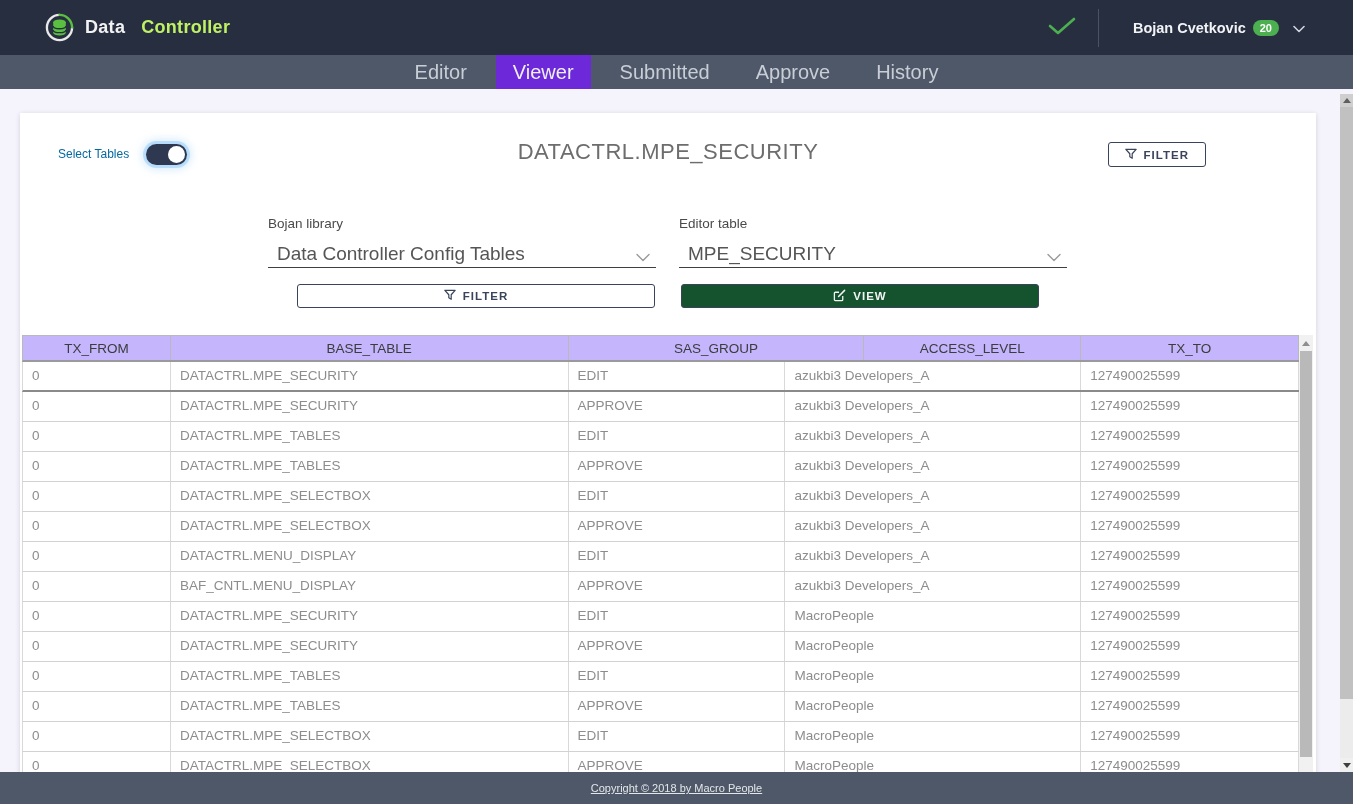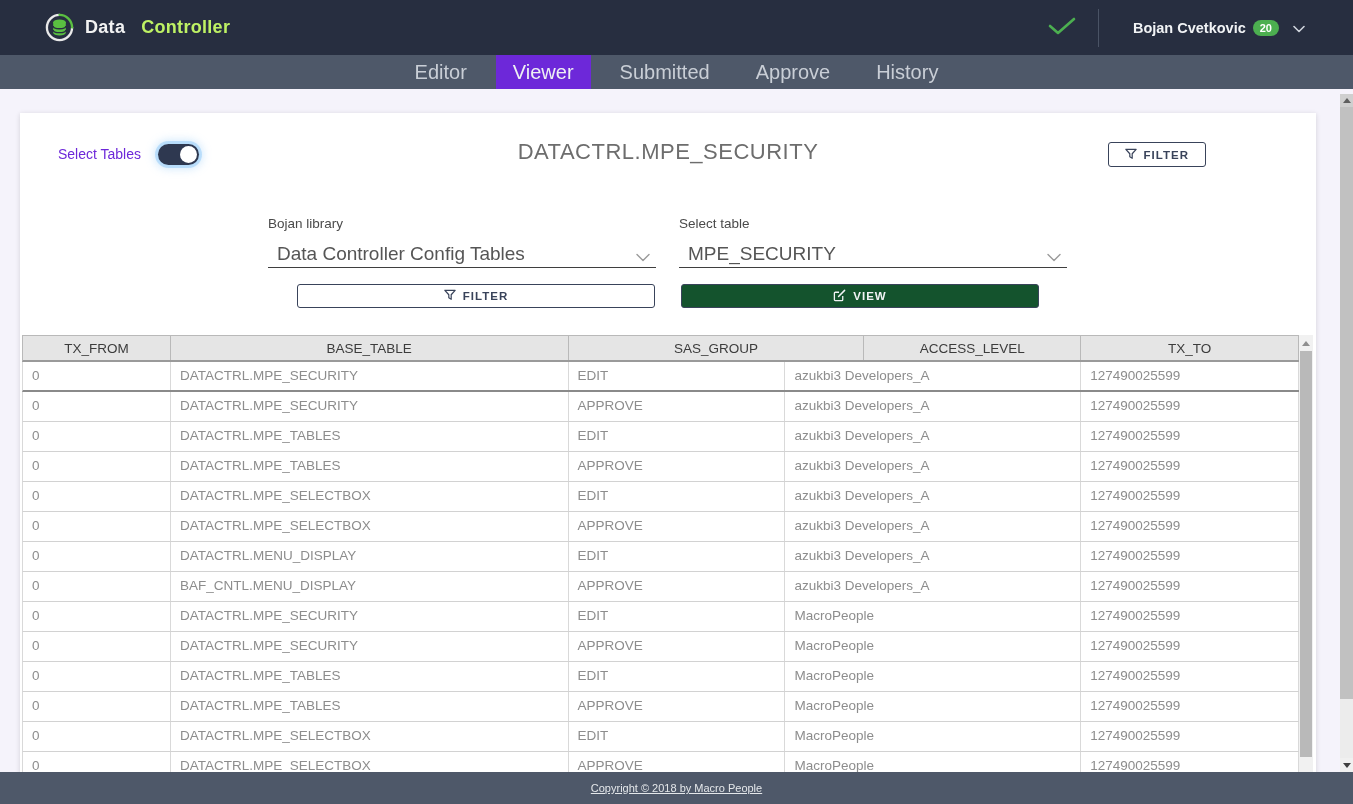--- a/index.html
+++ b/index.html
@@ -31,21 +31,21 @@
   .nav-tab.active { background:#6d28d9; color:#eef0f3; }
 
   
   .main { position:absolute; top:89px; left:0; right:0; bottom:0; background:#f5f3fb; }
   .card { position:absolute; left:20px; top:24px; width:1296px; bottom:0;
     background:#ffffff; box-shadow:0 1px 5px rgba(0,0,0,.14); }
 
   
   .select-tables-row { position:absolute; left:38px; top:28px; height:26px;
     display:flex; align-items:center; }
-  .select-tables-label { font-size:14px; color:#6d28d9; margin-right:17px; }
+  .select-tables-label { font-size:12px; color:#0369a1; margin-right:17px; }
   .toggle { position:relative; width:41px; height:21px; border-radius:11px;
     background:#2e3850; cursor:pointer;
     box-shadow:0 0 0 3px rgba(126,193,247,.40), 0 0 9px 4px rgba(126,193,247,.35); }
   .toggle-knob { position:absolute; right:2px; top:2px; width:17px; height:17px;
     border-radius:50%; background:#ffffff; }
   .page-title { position:absolute; left:0; right:0; top:26px; text-align:center;
     font-size:22px; color:#6d6d6d; letter-spacing:.5px; }
   .btn-outline { display:flex; align-items:center; justify-content:center; gap:7px;
     border:1px solid #39435a; border-radius:3px; background:#fff; color:#39435a;
     font-size:11.5px; font-weight:bold; letter-spacing:1px; cursor:pointer; }
@@ -64,21 +64,21 @@
   
   .filter-main { position:absolute; left:277px; top:171px; width:358px; height:24px; }
   .btn-dark { position:absolute; left:661px; top:171px; width:358px; height:24px;
     display:flex; align-items:center; justify-content:center; gap:7px;
     background:#14532d; border:1px solid #39435a; border-radius:3px; color:#f2f3f5;
     font-size:11.5px; font-weight:bold; letter-spacing:1px; cursor:pointer; }
 
   
   .grid { position:absolute; left:2px; top:222px; width:1291px; bottom:0; }
   .grid-inner { position:absolute; left:0; top:0; right:14px; }
-  .thead { display:flex; height:27px; background:#e5e5e5;
+  .thead { display:flex; height:27px; background:#c4b5fd;
     border-top:1px solid #b9b9b9; border-left:1px solid #b9b9b9;
     border-bottom:2px solid #9a9a9a; }
   .th { font-size:13.5px; color:#3c3c3c; text-align:center; line-height:25px;
     border-right:1px solid #b9b9b9; overflow:hidden; white-space:nowrap; cursor:pointer; }
   .trow { display:flex; height:30px; background:#fff; border-left:1px solid #d9d9d9;
     border-bottom:1px solid #d2d2d2; cursor:pointer; }
   .trow.first { border-bottom:2px solid #8a8a8a; }
   .td { font-size:13.5px; color:#8d8d8d; line-height:28px; padding-left:9px;
     border-right:1px solid #d9d9d9; overflow:hidden; white-space:nowrap; }
   .col0 { width:148px; } .col1 { width:398px; } .col2 { width:217px; }
@@ -184,21 +184,21 @@
           <span class="select-value">Data Controller Config Tables</span>
           <span class="select-chevron">
             <svg width="14" height="9" viewBox="0 0 14 9">
               <polyline points="1,1.5 7,7.5 13,1.5" fill="none" stroke="#9a9a9a" stroke-width="1.4" stroke-linecap="round" stroke-linejoin="round"></polyline>
             </svg>
           </span>
         </div>
       </div>
 
       <div class="select-group table">
-        <div class="select-label">Select table</div>
+        <div class="select-label">Editor table</div>
         <div class="select-box">
           <span class="select-value">MPE_SECURITY</span>
           <span class="select-chevron">
             <svg width="14" height="9" viewBox="0 0 14 9">
               <polyline points="1,1.5 7,7.5 13,1.5" fill="none" stroke="#9a9a9a" stroke-width="1.4" stroke-linecap="round" stroke-linejoin="round"></polyline>
             </svg>
           </span>
         </div>
       </div>
 

